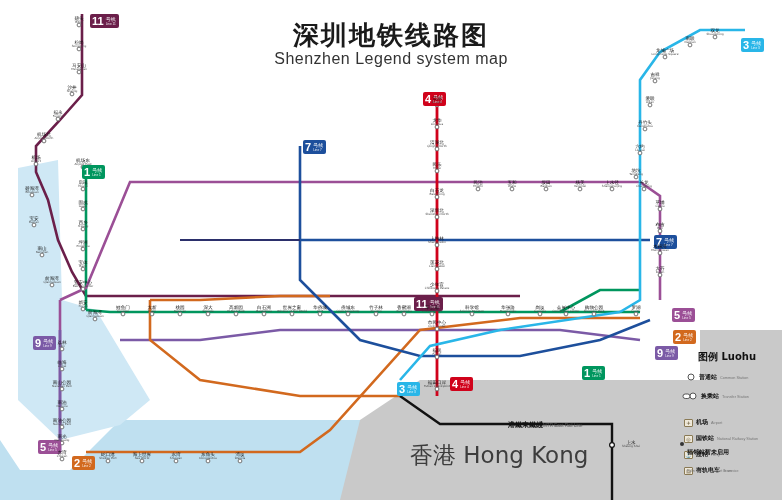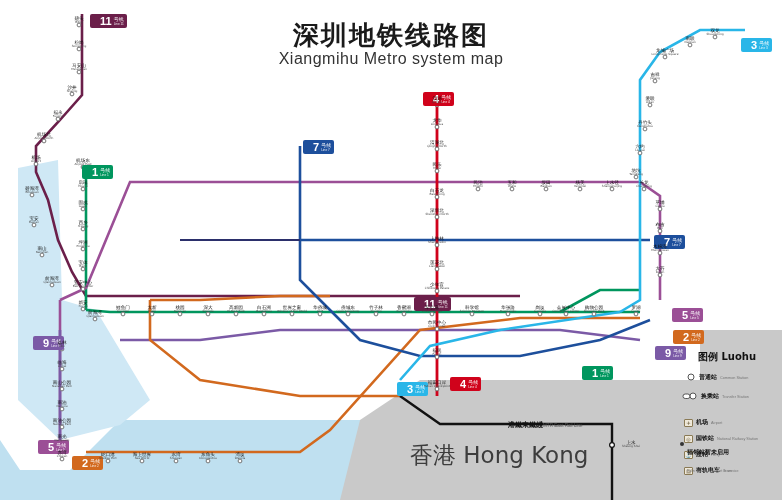--- a/index.html
+++ b/index.html
@@ -14,21 +14,21 @@
     position:absolute; left:0; top:18px; width:782px; text-align:center;
     font-size:26px; font-weight:bold; color:#1a1a1a; letter-spacing:2px;
     font-family:"DejaVu Sans", sans-serif;
   }
   .title-en {
     position:absolute; left:0; top:50px; width:782px; text-align:center;
     font-size:16px; color:#333; letter-spacing:.5px;
   }
   .badge {
     position:absolute; display:flex; align-items:center;
-    height:14px; padding:0 3px 0 10px; border-radius:2px;
+    height:14px; padding:0 3px 0 2px; border-radius:2px;
     color:#fff; white-space:nowrap;
   }
   .badge .num { font-size:11px; font-weight:bold; line-height:1; }
   .badge .lbl { display:flex; flex-direction:column; margin-left:2px; }
   .badge .lbl .zh { font-size:5px; line-height:5px; }
   .badge .lbl .en { font-size:3.2px; line-height:4px; opacity:.9; }
   .stn {
     position:absolute; font-size:4.6px; color:#111; line-height:5px;
     white-space:nowrap; text-align:center; transform:translateX(-50%);
     font-family:"DejaVu Sans", sans-serif;
@@ -188,21 +188,21 @@
     <circle cx="640" cy="153" r="1.9" fill="#ffffff" stroke="#666" stroke-width="0.9"></circle>
     <circle cx="636" cy="177" r="1.9" fill="#ffffff" stroke="#666" stroke-width="0.9"></circle>
     <circle cx="108" cy="461" r="1.9" fill="#ffffff" stroke="#666" stroke-width="0.9"></circle>
     <circle cx="142" cy="461" r="1.9" fill="#ffffff" stroke="#666" stroke-width="0.9"></circle>
     <circle cx="176" cy="461" r="1.9" fill="#ffffff" stroke="#666" stroke-width="0.9"></circle>
     <circle cx="208" cy="461" r="1.9" fill="#ffffff" stroke="#666" stroke-width="0.9"></circle>
     <circle cx="240" cy="461" r="1.9" fill="#ffffff" stroke="#666" stroke-width="0.9"></circle>
   </svg>
 
 <div class="title-zh">深圳地铁线路图</div>
-<div class="title-en">Xiangmihu Metro system map</div>
+<div class="title-en">Shenzhen Legend system map</div>
 
 <div id="badges">
     <div class="badge" style="left: 82px; top: 165px; background: rgb(0, 150, 94);">
       <span class="num">1</span>
       <span class="lbl">
         <span class="zh">号线</span>
         <span class="en">Line 1</span>
       </span>
     </div>
     <div class="badge" style="left: 90px; top: 14px; background: rgb(107, 31, 74);">

